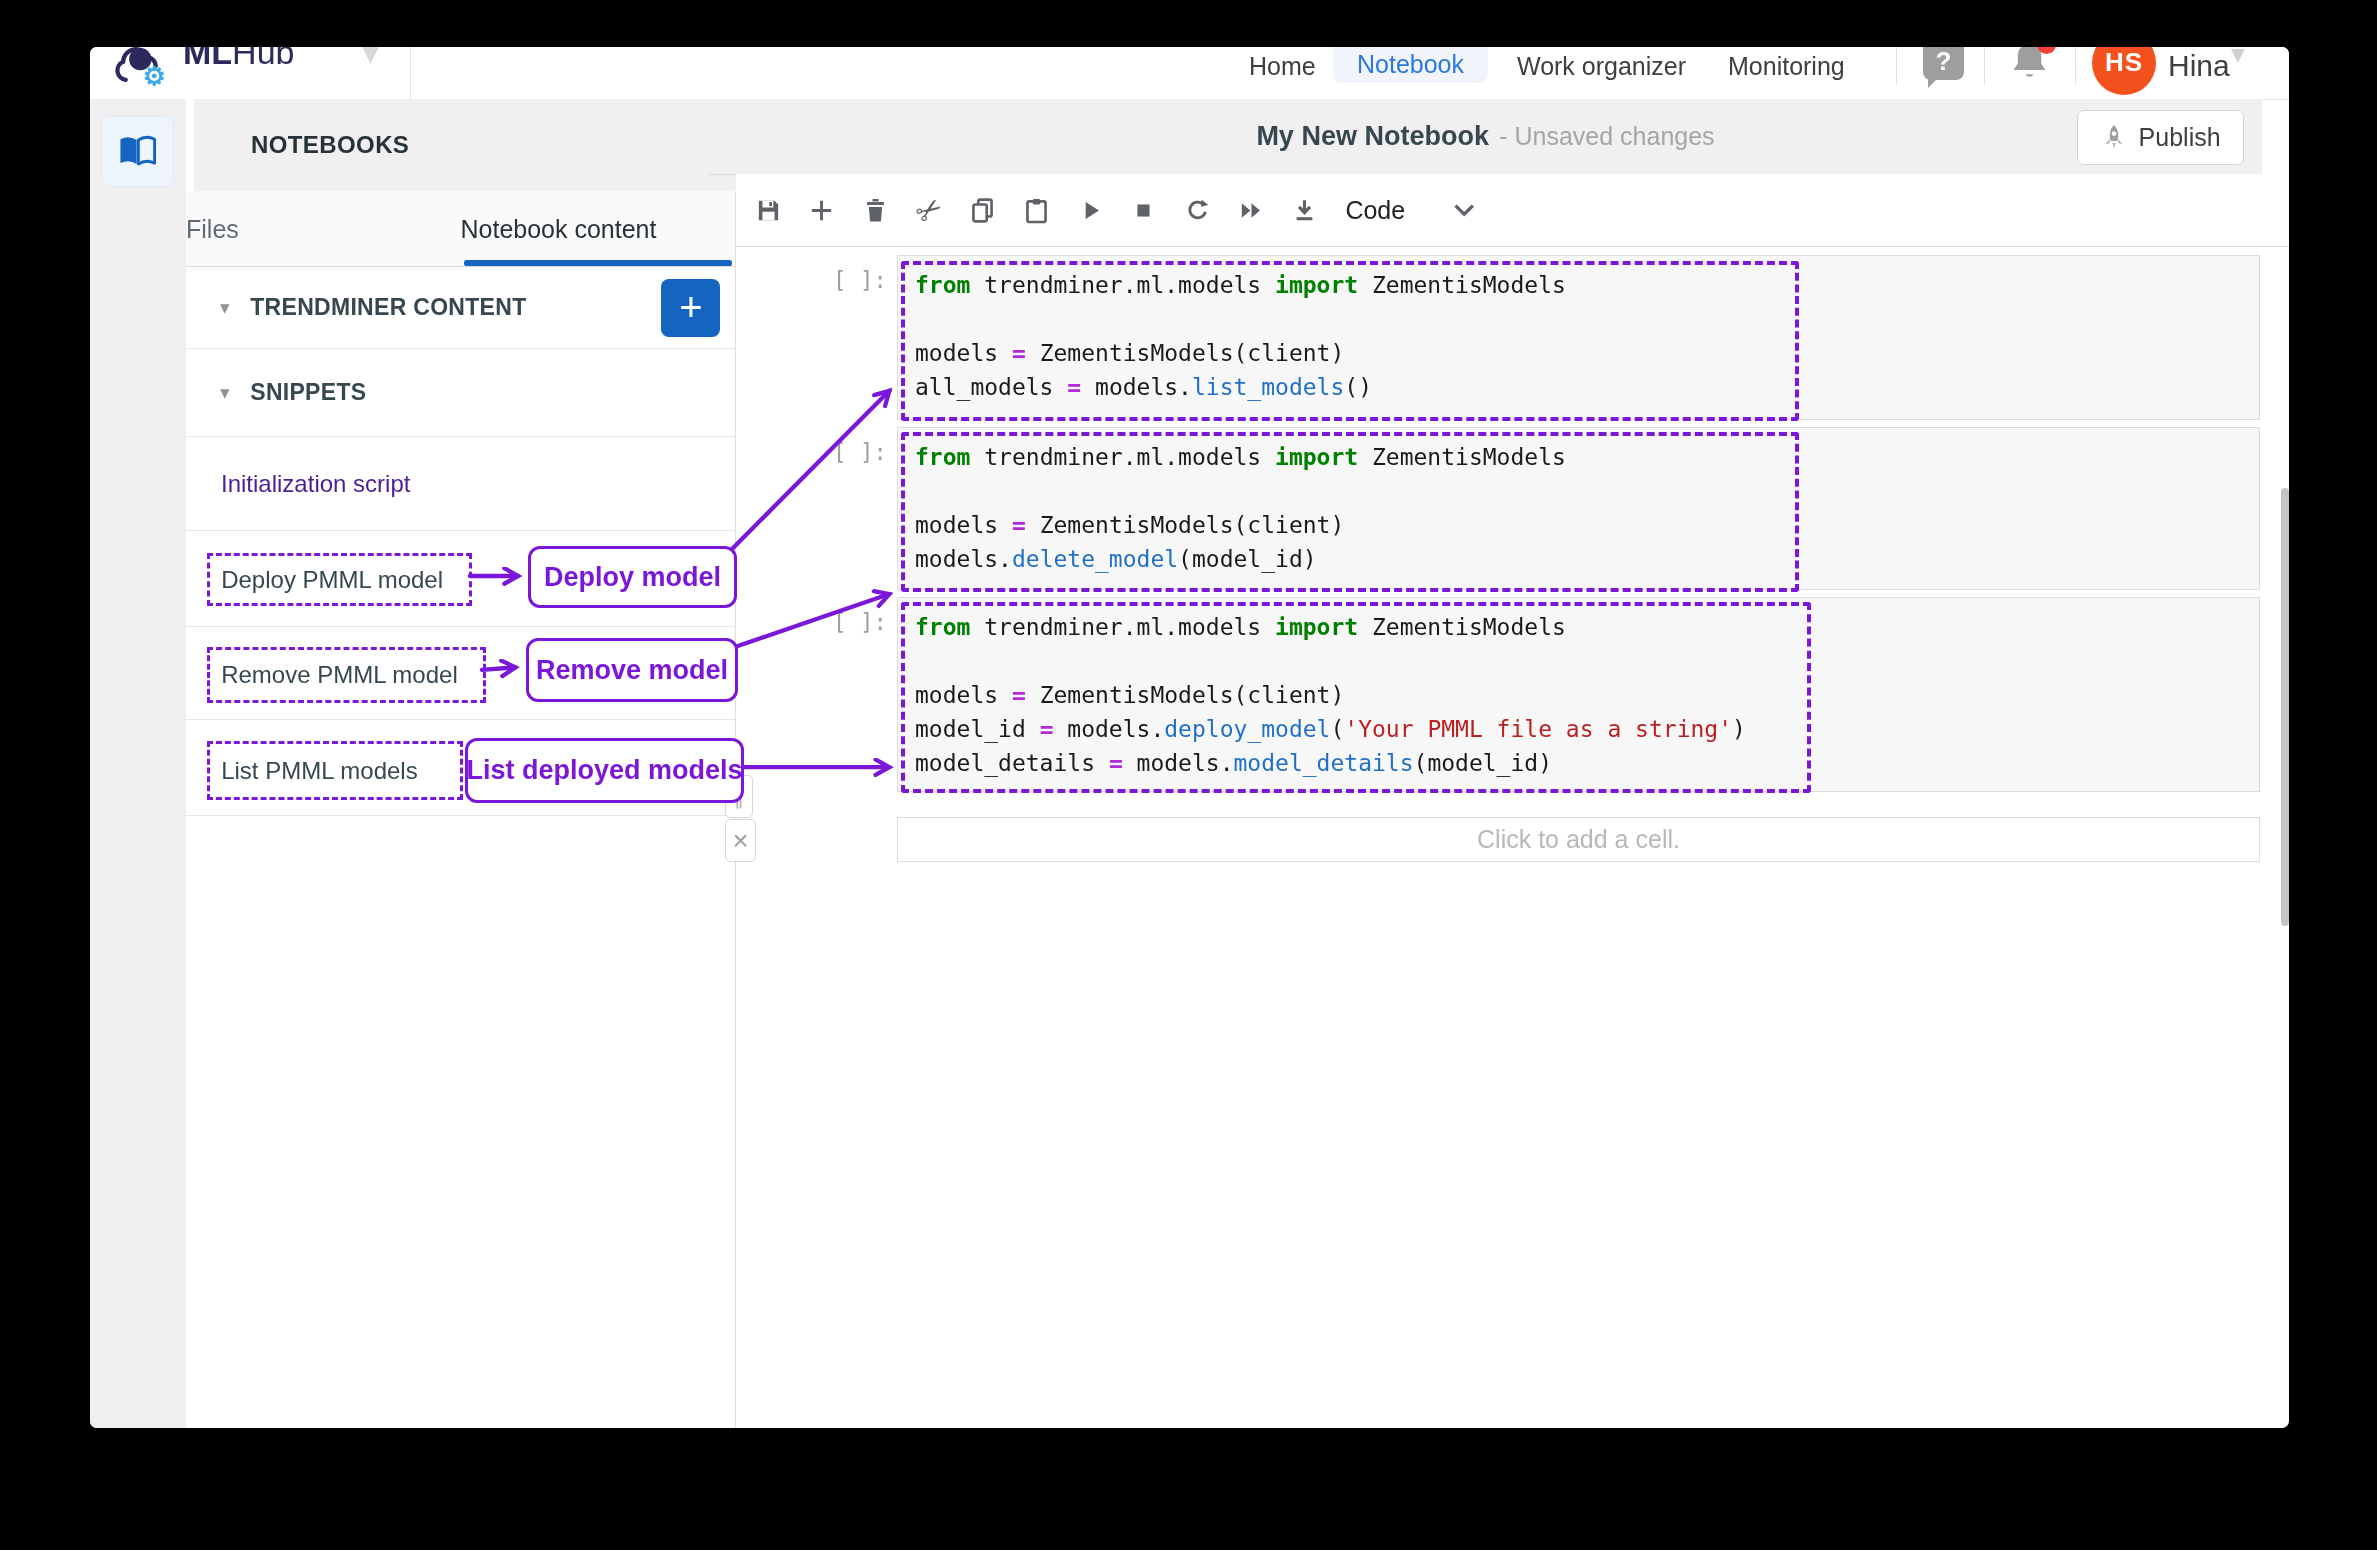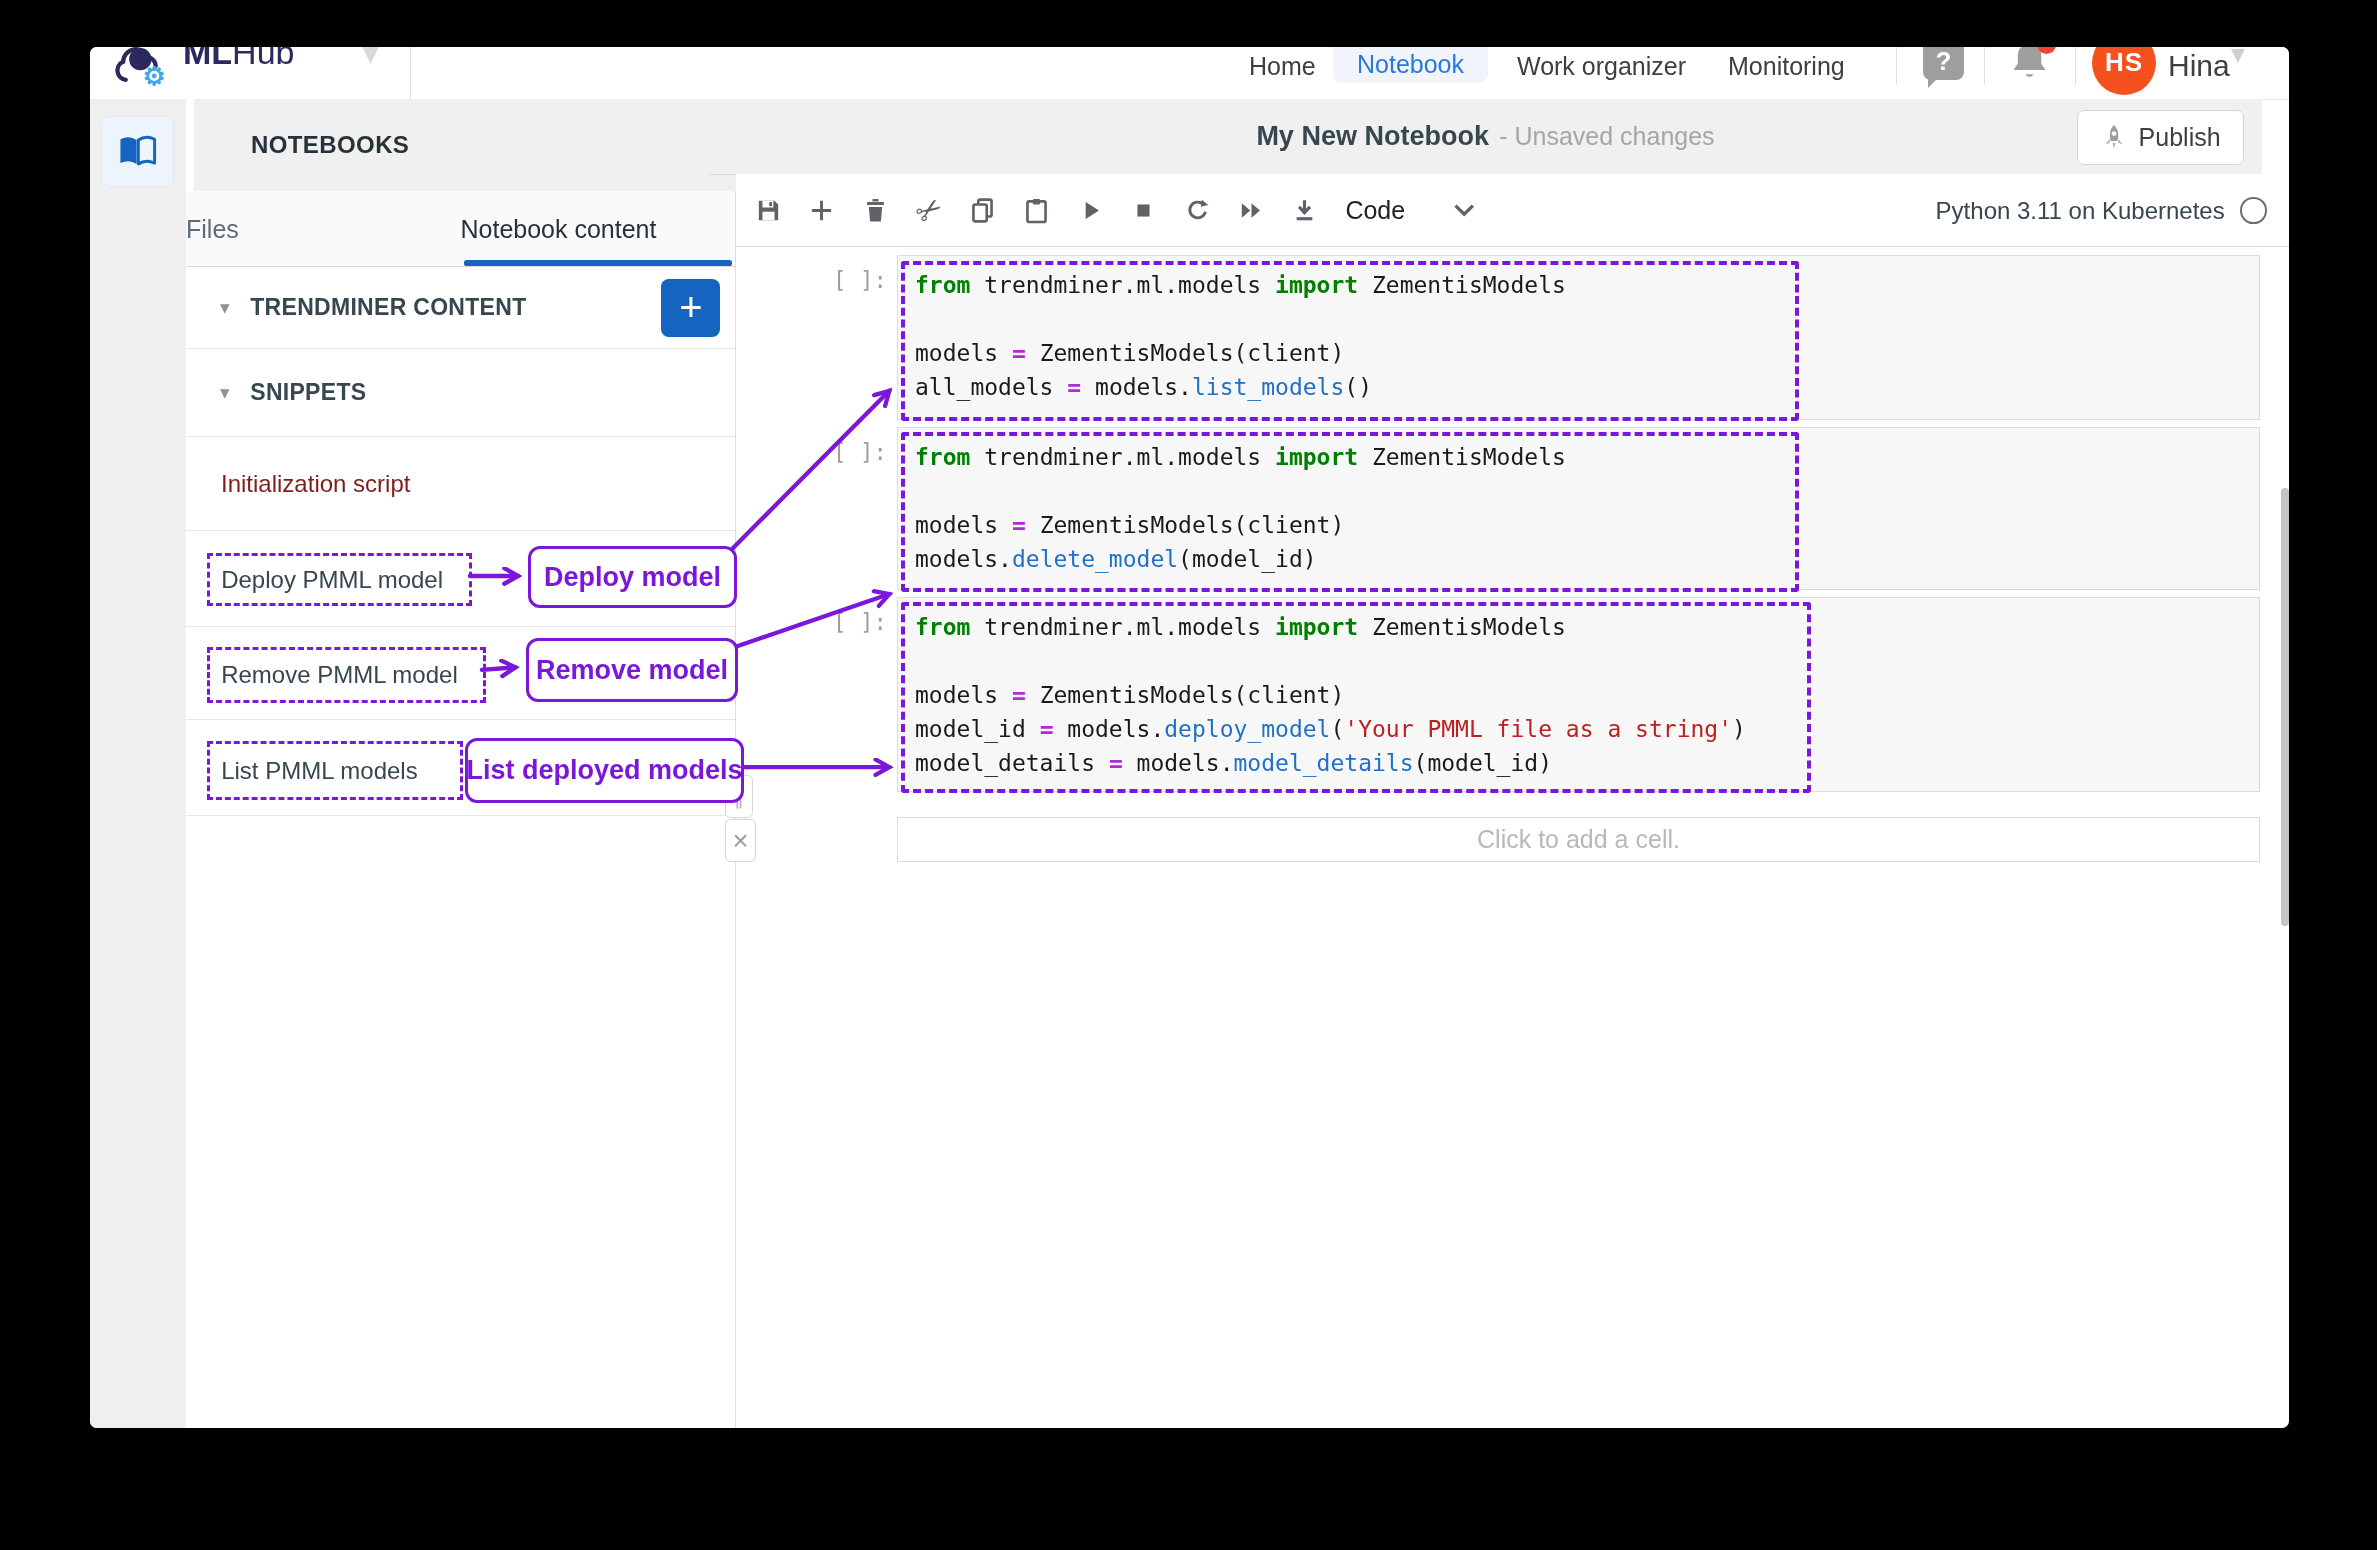--- a/index.html
+++ b/index.html
@@ -33,21 +33,21 @@
   .sb-header{position:absolute;left:8px;top:0;width:100%;height:92px;background:#f0f0f0;display:flex;align-items:center;}
   .sb-header span{margin-left:57px;font-size:24px;font-weight:bold;color:#263238;letter-spacing:0.4px;}
   .sb-tabs{position:absolute;left:0;top:92px;width:100%;height:76px;background:#fafafa;border-bottom:0.9px solid #dcdcdc;box-sizing:border-box;display:flex;}
   .sb-tab{width:50%;line-height:76px;font-size:25px;color:#5f6b7a;position:relative;cursor:pointer;}
   .sb-tab.active{color:#263238;}
   .sb-tab.active .tab-underline{position:absolute;left:3.4px;right:3.4px;bottom:0;height:6px;background:#1565c0;border-radius:2.6px;}
   .sb-row{position:absolute;left:0;width:100%;border-bottom:0.9px solid #e6e6e6;box-sizing:border-box;display:flex;align-items:center;}
   .sb-tri{margin-left:34px;font-size:19px;color:#8d9499;}
   .sb-sec-label{margin-left:20.7px;font-size:23px;font-weight:bold;color:#37474f;letter-spacing:0.3px;}
   .sb-add-btn{position:absolute;right:14.6px;top:50%;transform:translateY(-50%);width:59px;height:58px;background:#1565c0;border-radius:7.8px;color:#fff;font-size:40px;font-weight:300;display:flex;align-items:center;justify-content:center;cursor:pointer;}
-  .sb-item-label{margin-left:35px;font-size:24px;color:#7f1d1d;}
+  .sb-item-label{margin-left:35px;font-size:24px;color:#4c1d95;}
 
   
   .main-header{position:absolute;left:619px;top:52px;width:1553px;height:76px;background:#f0f0f0;border-bottom:0.9px solid #dcdcdc;box-sizing:border-box;display:flex;align-items:center;justify-content:center;}
   .nb-title{font-size:27px;font-weight:bold;color:#37474f;}
   .nb-status{font-size:25px;color:#a6a6a6;margin-left:10.3px;}
   .publish-btn{position:absolute;right:18px;top:11.2px;height:53px;padding:0 22.4px;background:#fff;border:1.7px solid #d4d4d4;border-radius:6.9px;display:flex;align-items:center;gap:12px;font-size:25px;color:#3c4043;cursor:pointer;}
 
   
   .toolbar{position:absolute;left:646px;top:127px;width:1553px;height:73px;background:#fff;border-bottom:0.9px solid #dadada;box-sizing:border-box;display:flex;align-items:center;}
   .ti{width:33px;height:33px;margin-left:20.7px;display:flex;align-items:center;justify-content:center;cursor:pointer;flex:0 0 auto;}
@@ -228,24 +228,20 @@
           <path d="M12 3.5 v10 M7.5 9 l4.5 4.8 L16.5 9" fill="none" stroke="#5f6368" stroke-width="2.6"></path>
           <rect x="5.5" y="17.5" width="13" height="2.6" fill="#5f6368"></rect>
         </svg>
       </div>
     <div class="code-dd">Code</div>
     <div class="dd-chevron">
         <svg width="22.4" height="13.8" viewBox="0 0 18 11">
           <polyline points="2,2 9,9 16,2" fill="none" stroke="#5f6368" stroke-width="2.6"></polyline>
         </svg>
       </div>
-    <div class="kernel-wrap">
-      <span class="kernel-name">Python 3.11 on Kubernetes</span>
-      <div class="kernel-circle"></div>
-    </div>
   </div>
 
   <div class="prompt" style="left:728px;top:220px;">[ ]:</div>
   <div class="prompt" style="left:728px;top:392px;">[ ]:</div>
   <div class="prompt" style="left:728px;top:562px;">[ ]:</div>
 
   <div class="cell" style="top:208px;height:165px;">
       <div class="code">
         <div class="cl"><span class="tk-kw">from</span><span class="tk-pl"> trendminer.ml.models </span><span class="tk-kw">import</span><span class="tk-pl"> ZementisModels</span></div>
         <div class="cl">&nbsp;</div>

